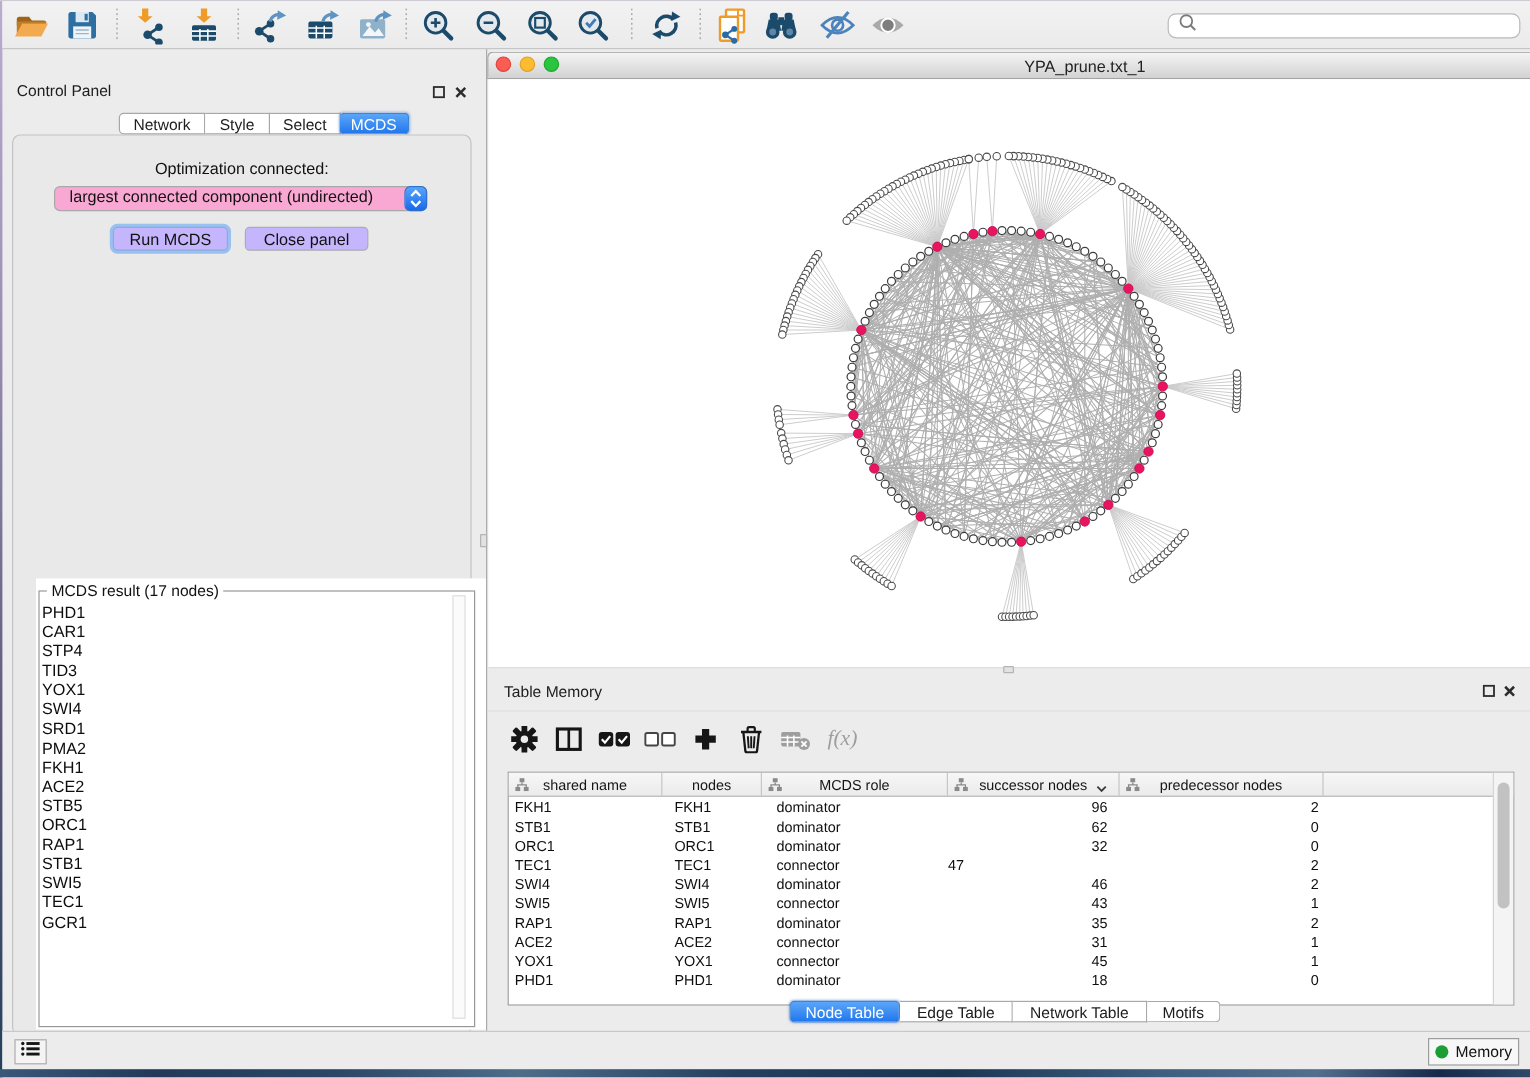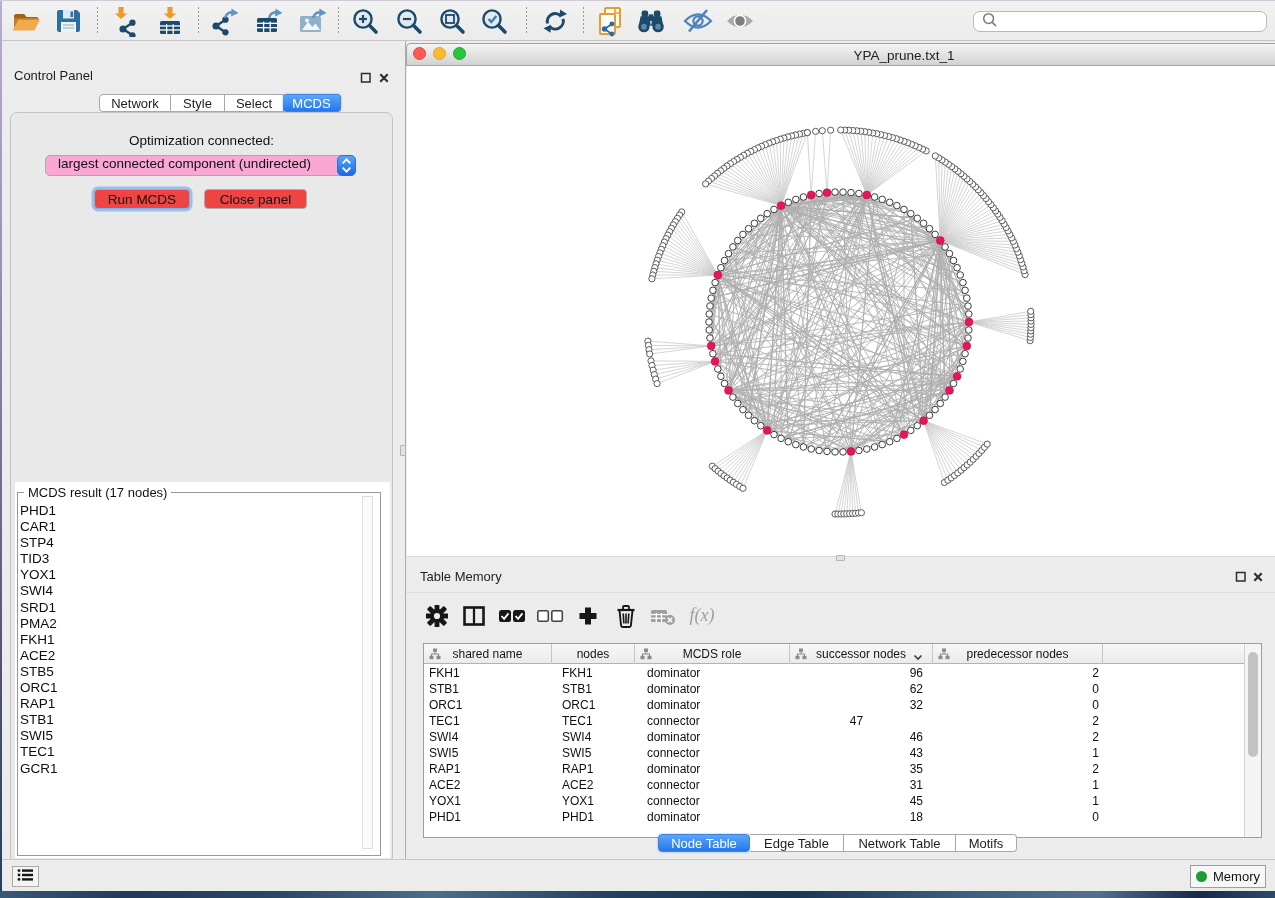--- a/index.html
+++ b/index.html
@@ -44,26 +44,26 @@
   #tp-tabs { left:659px; top:834px; }
 
   #cp-pane { left:10px; top:92px; width:383px; height:751px; background:#e9e9e9;
     border:1px solid #c3c3c3; border-radius:7px; }
   #opt-label { left:0; top:113px; width:403px; text-align:center; font-size:13.5px; color:#111; }
   #combo { left:45px; top:135px; width:311px; height:21px; background:#f9a8d4; border:1px solid #a9a9a9;
     border-radius:5px; display:flex; align-items:flex-start; }
   #combo-text { font-size:13.5px; color:#111; padding-left:12px; }
   #combo-step { position:absolute; right:-1px; top:-1px; width:19px; height:21px; border-radius:5px;
     background:linear-gradient(#59a4f8,#1a6aeb); border:1px solid #2e70d0; }
-  .btn { position:absolute; height:20px; background:#ef4444; border:1px solid #adadad; border-radius:4px;
+  .btn { position:absolute; height:20px; background:#c4b5fd; border:1px solid #adadad; border-radius:4px;
     font-size:13.5px; color:#111; display:flex; align-items:center; justify-content:center; }
   #btn-run { left:94px; top:169px; width:96px; box-shadow:0 0 0 2.5px rgba(125,177,240,.75); border-color:#86aede; }
   #btn-closepanel { left:204px; top:169px; width:103px; }
 
-  #result-wrap { left:15px; top:462px; width:375px; height:376px; background:#fff; }
+  #result-wrap { left:30px; top:462px; width:375px; height:376px; background:#fff; }
   #result-box { left:2px; top:10px; width:364px; height:364px; border:1px solid #989898; }
   #result-title { left:9px; top:3px; background:#fff; padding:0 4px; font-size:13px; color:#111; }
   #result-list { left:5px; top:21px; width:330px; }
   .result-item { font-size:13.5px; color:#0d0d0d; height:16.1px; line-height:16.1px; }
   #result-track { left:347px; top:14px; width:11px; height:353px; background:#fbfbfb; border:1px solid #dedede; }
 
   
   #v-split { left:405px; top:41px; width:1px; height:822px; background:#ababab; }
   #v-handle { left:400px; top:445px; width:6px; height:11px; background:#e2e2e2; border:1px solid #b4b4b4; border-radius:1px; }
   #h-handle { left:836px; top:555px; width:9px; height:6px; background:#e2e2e2; border:1px solid #b4b4b4; border-radius:1px; }
@@ -1370,21 +1370,21 @@
         <div class="td" style="width: 128px; text-align: left; padding-left: 5px; padding-right: 0px;">ORC1</div>
         <div class="td" style="width: 83px; text-align: left; padding-left: 10px; padding-right: 0px;">ORC1</div>
         <div class="td" style="width: 155px; text-align: left; padding-left: 12px; padding-right: 0px;">dominator</div>
         <div class="td" style="width: 143px; text-align: right; padding-left: 0px; padding-right: 10px;">32</div>
         <div class="td" style="width: 170px; text-align: right; padding-left: 0px; padding-right: 4px;">0</div>
       </div>
       <div class="tr" style="top: 69px;">
         <div class="td" style="width: 128px; text-align: left; padding-left: 5px; padding-right: 0px;">TEC1</div>
         <div class="td" style="width: 83px; text-align: left; padding-left: 10px; padding-right: 0px;">TEC1</div>
         <div class="td" style="width: 155px; text-align: left; padding-left: 12px; padding-right: 0px;">connector</div>
-        <div class="td" style="width: 143px; text-align: center; padding-left: 0px; padding-right: 10px;">47</div>
+        <div class="td" style="width: 143px; text-align: left; padding-left: 0px; padding-right: 10px;">47</div>
         <div class="td" style="width: 170px; text-align: right; padding-left: 0px; padding-right: 4px;">2</div>
       </div>
       <div class="tr" style="top: 85px;">
         <div class="td" style="width: 128px; text-align: left; padding-left: 5px; padding-right: 0px;">SWI4</div>
         <div class="td" style="width: 83px; text-align: left; padding-left: 10px; padding-right: 0px;">SWI4</div>
         <div class="td" style="width: 155px; text-align: left; padding-left: 12px; padding-right: 0px;">dominator</div>
         <div class="td" style="width: 143px; text-align: right; padding-left: 0px; padding-right: 10px;">46</div>
         <div class="td" style="width: 170px; text-align: right; padding-left: 0px; padding-right: 4px;">2</div>
       </div>
       <div class="tr" style="top: 101px;">

